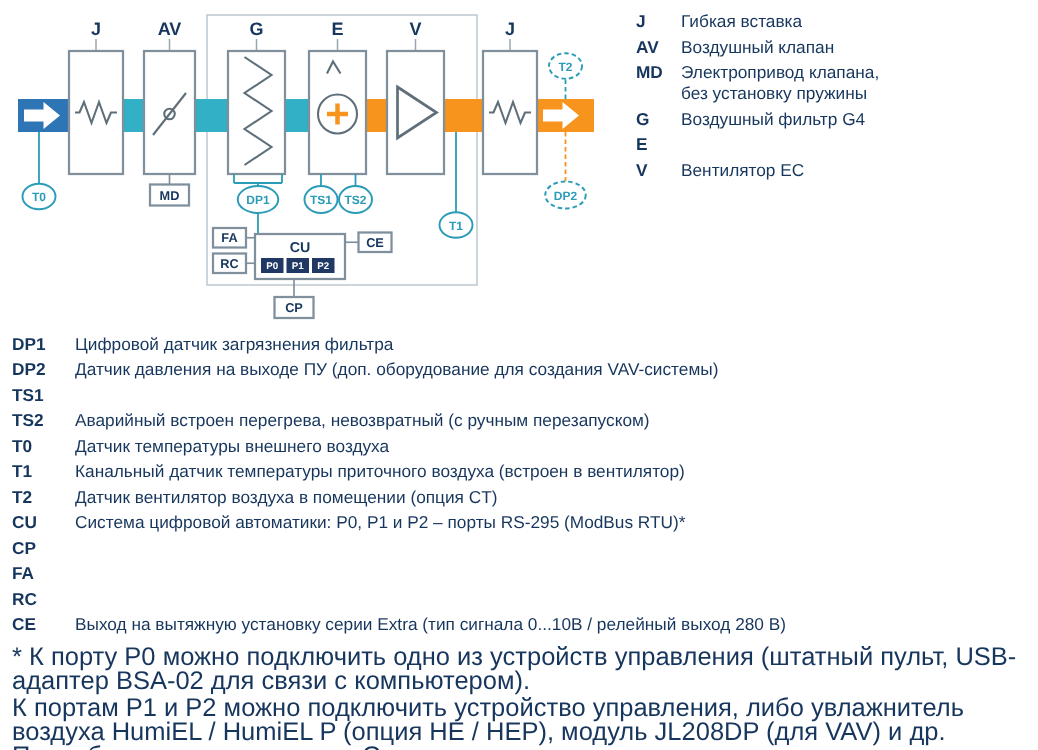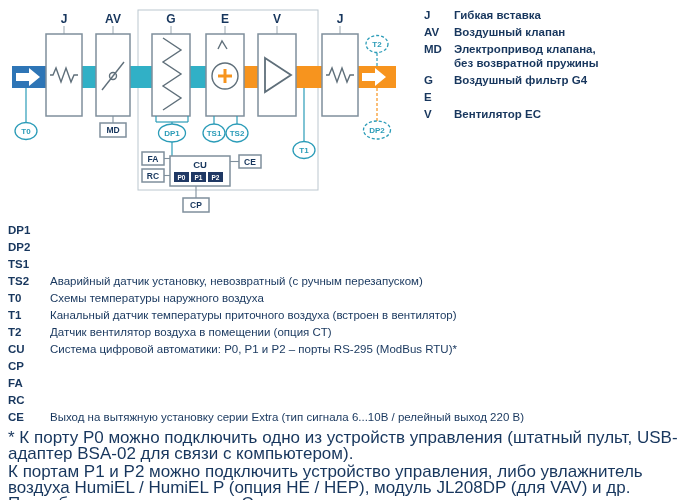--- a/index.html
+++ b/index.html
@@ -25,21 +25,21 @@
   svg .clabel{font:bold 12px "Liberation Sans",sans-serif;fill:#17365d;text-anchor:middle;}
   svg .slabel{font:600 8px "Liberation Sans",sans-serif;fill:#2b9cb8;text-anchor:middle;}
   svg .blabel{font:bold 8.5px "Liberation Sans",sans-serif;fill:#17365d;text-anchor:middle;}
   svg .culabel{font:bold 9.5px "Liberation Sans",sans-serif;fill:#17365d;text-anchor:middle;}
   svg .plabel{font:bold 6.5px "Liberation Sans",sans-serif;fill:#ffffff;text-anchor:middle;}
 
   
   .top-legend{position:absolute;left:424px;top:8px;width:264px;font-size:11.5px;line-height:14px;}
   .tl-row{display:flex;margin-bottom:3px;}
   .tl-key{width:30px;flex:none;font-weight:bold;}
-  .tl-text{white-space:pre-line;font-weight:bold;}
+  .tl-text{white-space:pre-line;}
 
   .bottom-legend{position:absolute;left:8px;top:222px;width:680px;font-size:11.5px;line-height:17px;}
   .bl-row{display:flex;}
   .bl-key{width:42px;flex:none;font-weight:bold;}
 
   .footnote{position:absolute;left:8px;top:430px;width:672px;font-size:17px;line-height:16px;}
   .footnote p{margin:0 0 2px 0;}
 </style>
 </head>
 <body>
@@ -182,52 +182,54 @@
       <span class="tl-key">J</span>
       <span class="tl-text">Гибкая вставка</span>
     </div>
     <div class="tl-row">
       <span class="tl-key">AV</span>
       <span class="tl-text">Воздушный клапан</span>
     </div>
     <div class="tl-row">
       <span class="tl-key">MD</span>
       <span class="tl-text">Электропривод клапана,
-без возвратной пружины</span>
+без установку пружины</span>
     </div>
     <div class="tl-row">
       <span class="tl-key">G</span>
       <span class="tl-text">Воздушный фильтр G4</span>
     </div>
     <div class="tl-row">
       <span class="tl-key">E</span>
     </div>
     <div class="tl-row">
       <span class="tl-key">V</span>
       <span class="tl-text">Вентилятор EC</span>
     </div>
   </div>
 
   <div class="bottom-legend">
     <div class="bl-row">
       <span class="bl-key">DP1</span>
+      <span class="bl-text">Цифровой датчик загрязнения фильтра</span>
     </div>
     <div class="bl-row">
       <span class="bl-key">DP2</span>
+      <span class="bl-text">Датчик давления на выходе ПУ (доп. оборудование для создания VAV-системы)</span>
     </div>
     <div class="bl-row">
       <span class="bl-key">TS1</span>
     </div>
     <div class="bl-row">
       <span class="bl-key">TS2</span>
-      <span class="bl-text">Аварийный датчик установку, невозвратный (с ручным перезапуском)</span>
+      <span class="bl-text">Аварийный встроен перегрева, невозвратный (с ручным перезапуском)</span>
     </div>
     <div class="bl-row">
       <span class="bl-key">T0</span>
-      <span class="bl-text">Схемы температуры наружного воздуха</span>
+      <span class="bl-text">Датчик температуры внешнего воздуха</span>
     </div>
     <div class="bl-row">
       <span class="bl-key">T1</span>
       <span class="bl-text">Канальный датчик температуры приточного воздуха (встроен в вентилятор)</span>
     </div>
     <div class="bl-row">
       <span class="bl-key">T2</span>
       <span class="bl-text">Датчик вентилятор воздуха в помещении (опция CT)</span>
     </div>
     <div class="bl-row">
@@ -238,21 +240,21 @@
       <span class="bl-key">CP</span>
     </div>
     <div class="bl-row">
       <span class="bl-key">FA</span>
     </div>
     <div class="bl-row">
       <span class="bl-key">RC</span>
     </div>
     <div class="bl-row">
       <span class="bl-key">CE</span>
-      <span class="bl-text">Выход на вытяжную установку серии Extra (тип сигнала 6...10В / релейный выход 220 В)</span>
+      <span class="bl-text">Выход на вытяжную установку серии Extra (тип сигнала 0...10В / релейный выход 280 В)</span>
     </div>
   </div>
 
   <div class="footnote">
     <p>* К порту P0 можно подключить одно из устройств управления (штатный пульт, USB-адаптер BSA-02 для связи с компьютером).</p>
     <p>К портам P1 и P2 можно подключить устройство управления, либо увлажнитель воздуха HumiEL /  HumiEL P (опция HE / HEP), модуль JL208DP (для VAV) и др. Подробнее см. в документе «Схемы подключения».</p>
   </div>
 
 </div>
 

